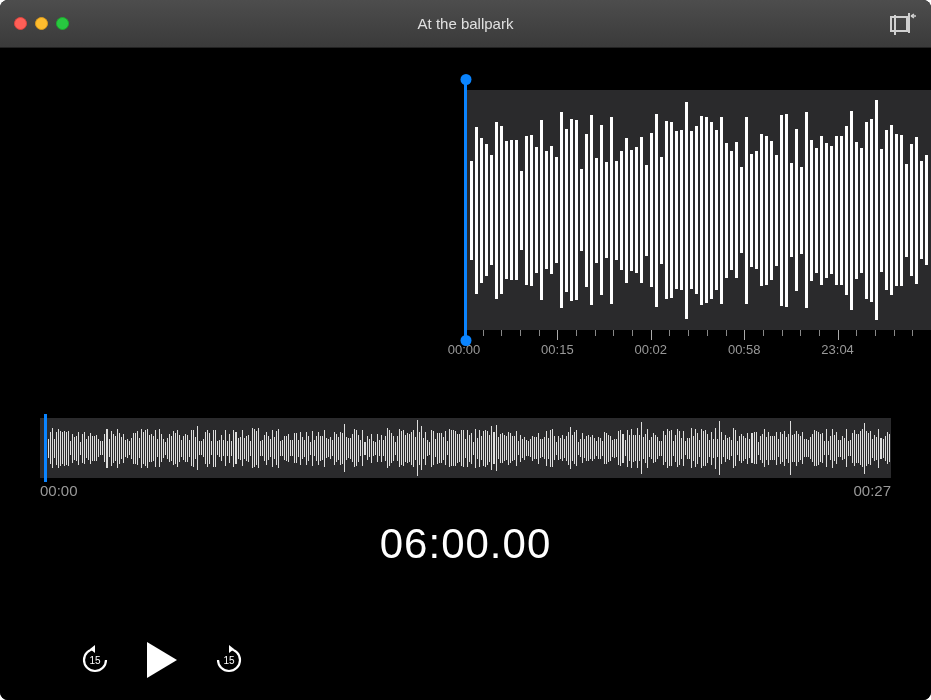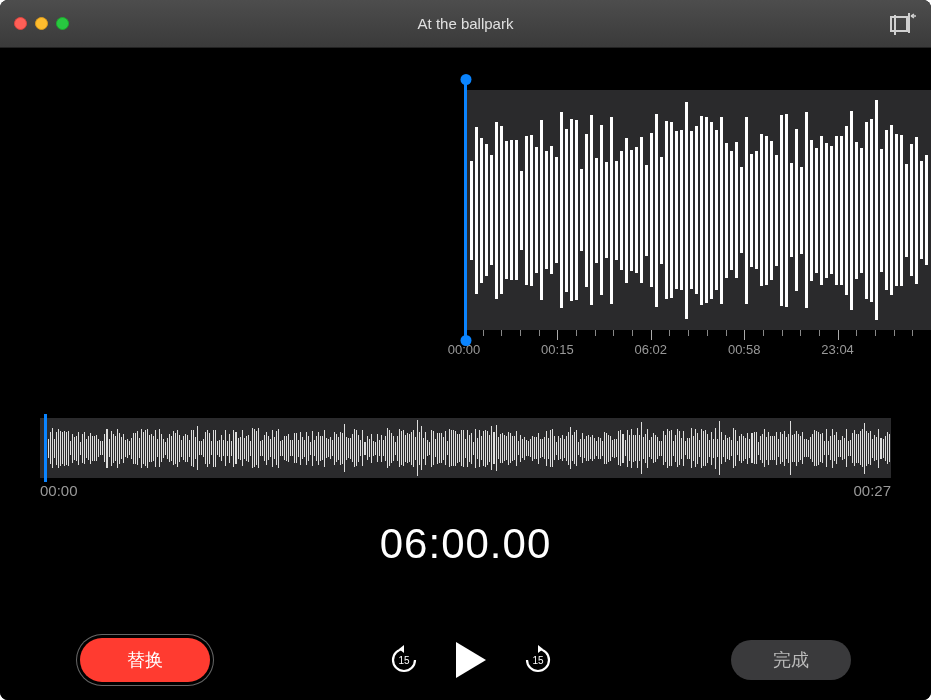--- a/index.html
+++ b/index.html
@@ -333,21 +333,21 @@
           <div class="tick" style="left: 354.92px;"></div>
           <div class="tick major" style="left: 373.6px;"></div>
           <div class="tick" style="left: 392.28px;"></div>
           <div class="tick" style="left: 410.96px;"></div>
           <div class="tick" style="left: 429.64px;"></div>
           <div class="tick" style="left: 448.32px;"></div>
         </div>
       <div class="labels" id="main-labels"></div>
     <div class="label" style="left: 0px;">00:00</div>
         <div class="label" style="left: 93.4px;">00:15</div>
-        <div class="label" style="left: 186.8px;">06:02</div>
+        <div class="label" style="left: 186.8px;">00:02</div>
         <div class="label" style="left: 280.2px;">00:58</div>
         <div class="label" style="left: 373.6px;">23:04</div>
       </div>
   </div>
 
   <div class="overview">
     <div class="mini-bars" id="mini-bars">
         <span style="height: 41px;"></span>
         <span style="height: 18px;"></span>
         <span style="height: 19px;"></span>
@@ -772,21 +772,20 @@
     <div class="ov-playhead"></div>
   </div>
   <div class="ov-times">
     <span class="start">00:00</span>
     <span class="end">00:27</span>
   </div>
 
   <div class="big-time">06:00.00</div>
 
   <div class="controls">
-    <button class="btn replace-btn">替换</button>
     <div class="center-controls">
       <button class="btn skip-btn">
         <svg width="30" height="30" viewBox="0 0 30 30">
           <path d="M15 4 A11 11 0 1 0 26 15" fill="none" stroke="#fff" stroke-width="2.2"></path>
           <path d="M15 0 L15 8 L10 4 Z" fill="#fff"></path>
           <text x="15" y="19" fill="#fff" font-size="10" text-anchor="middle" font-family="Arial">15</text>
         </svg>
       </button>
       <button class="btn play-btn">
         <svg width="36" height="40" viewBox="0 0 36 40">
@@ -794,16 +793,15 @@
         </svg>
       </button>
       <button class="btn skip-btn">
         <svg width="30" height="30" viewBox="0 0 30 30">
           <path d="M15 4 A11 11 0 1 1 4 15" fill="none" stroke="#fff" stroke-width="2.2"></path>
           <path d="M15 0 L15 8 L20 4 Z" fill="#fff"></path>
           <text x="15" y="19" fill="#fff" font-size="10" text-anchor="middle" font-family="Arial">15</text>
         </svg>
       </button>
     </div>
-    <button class="btn done-btn">完成</button>
   </div>
 
 </div>
 
 </body></html>

